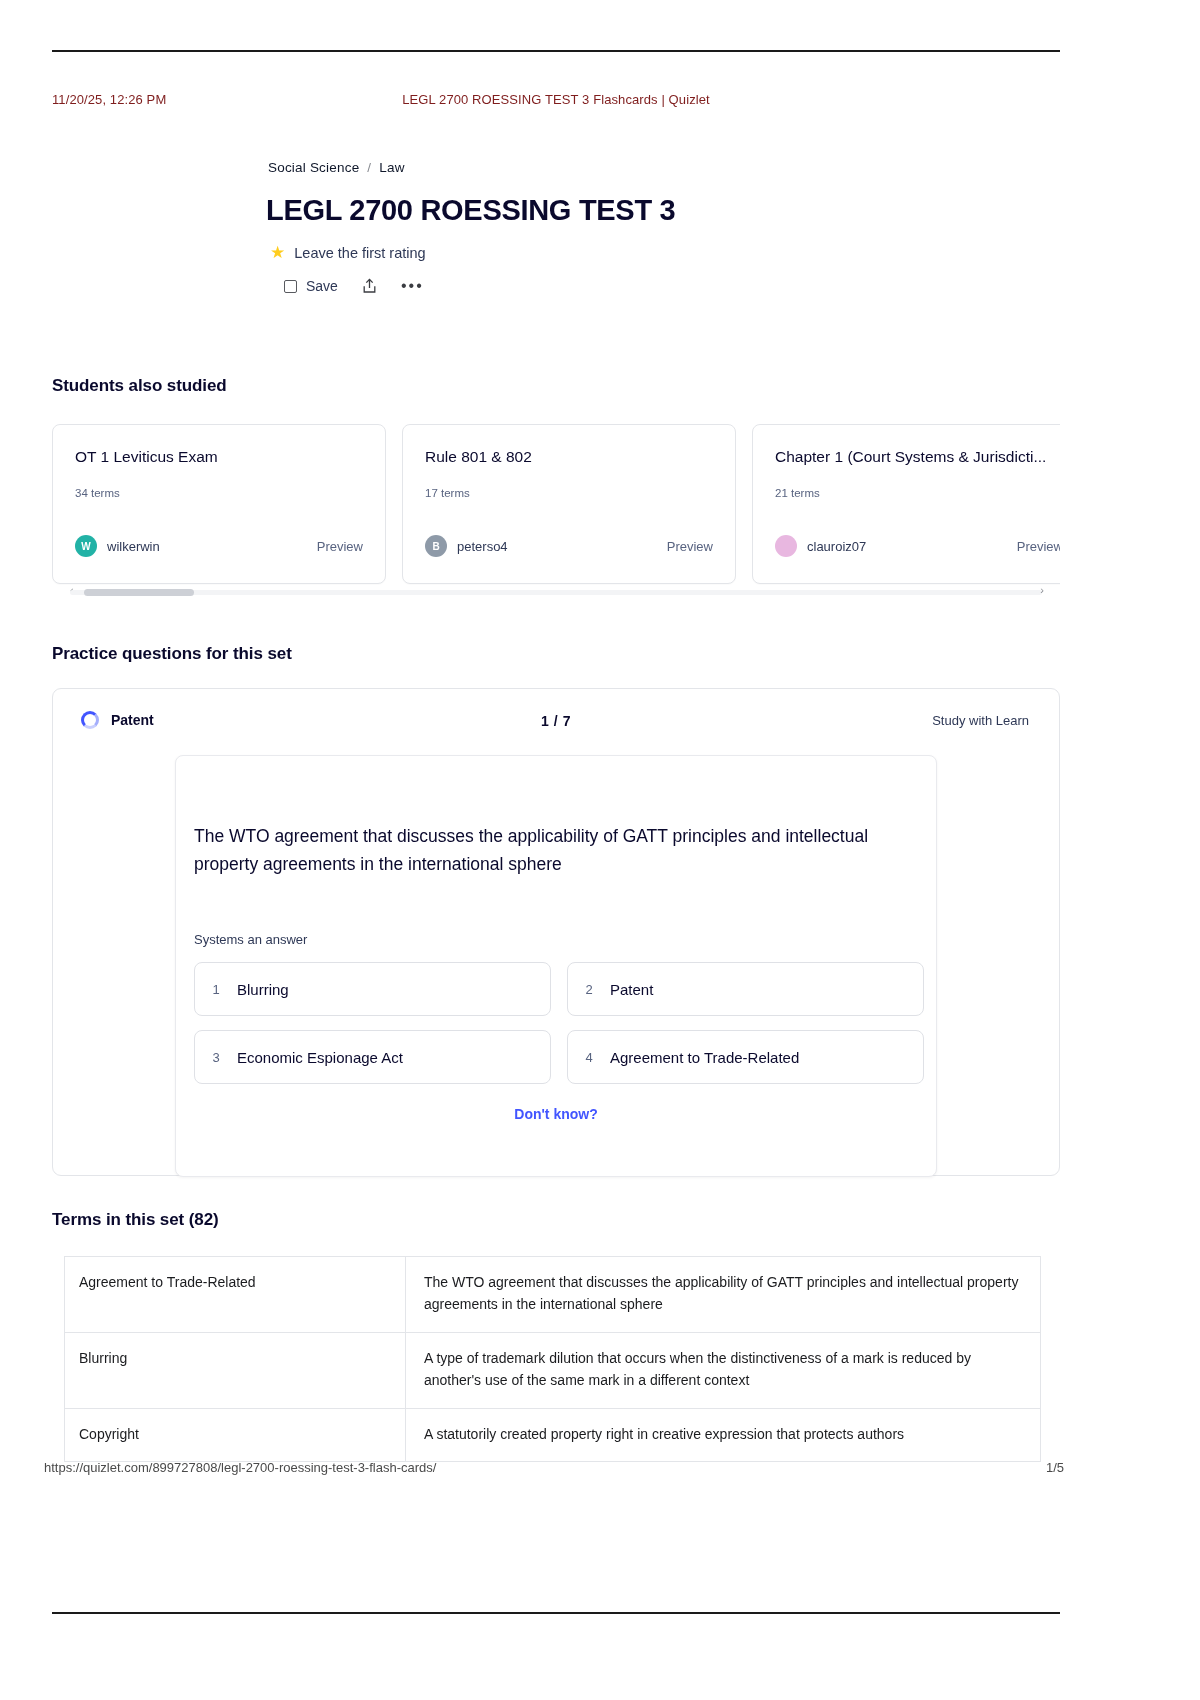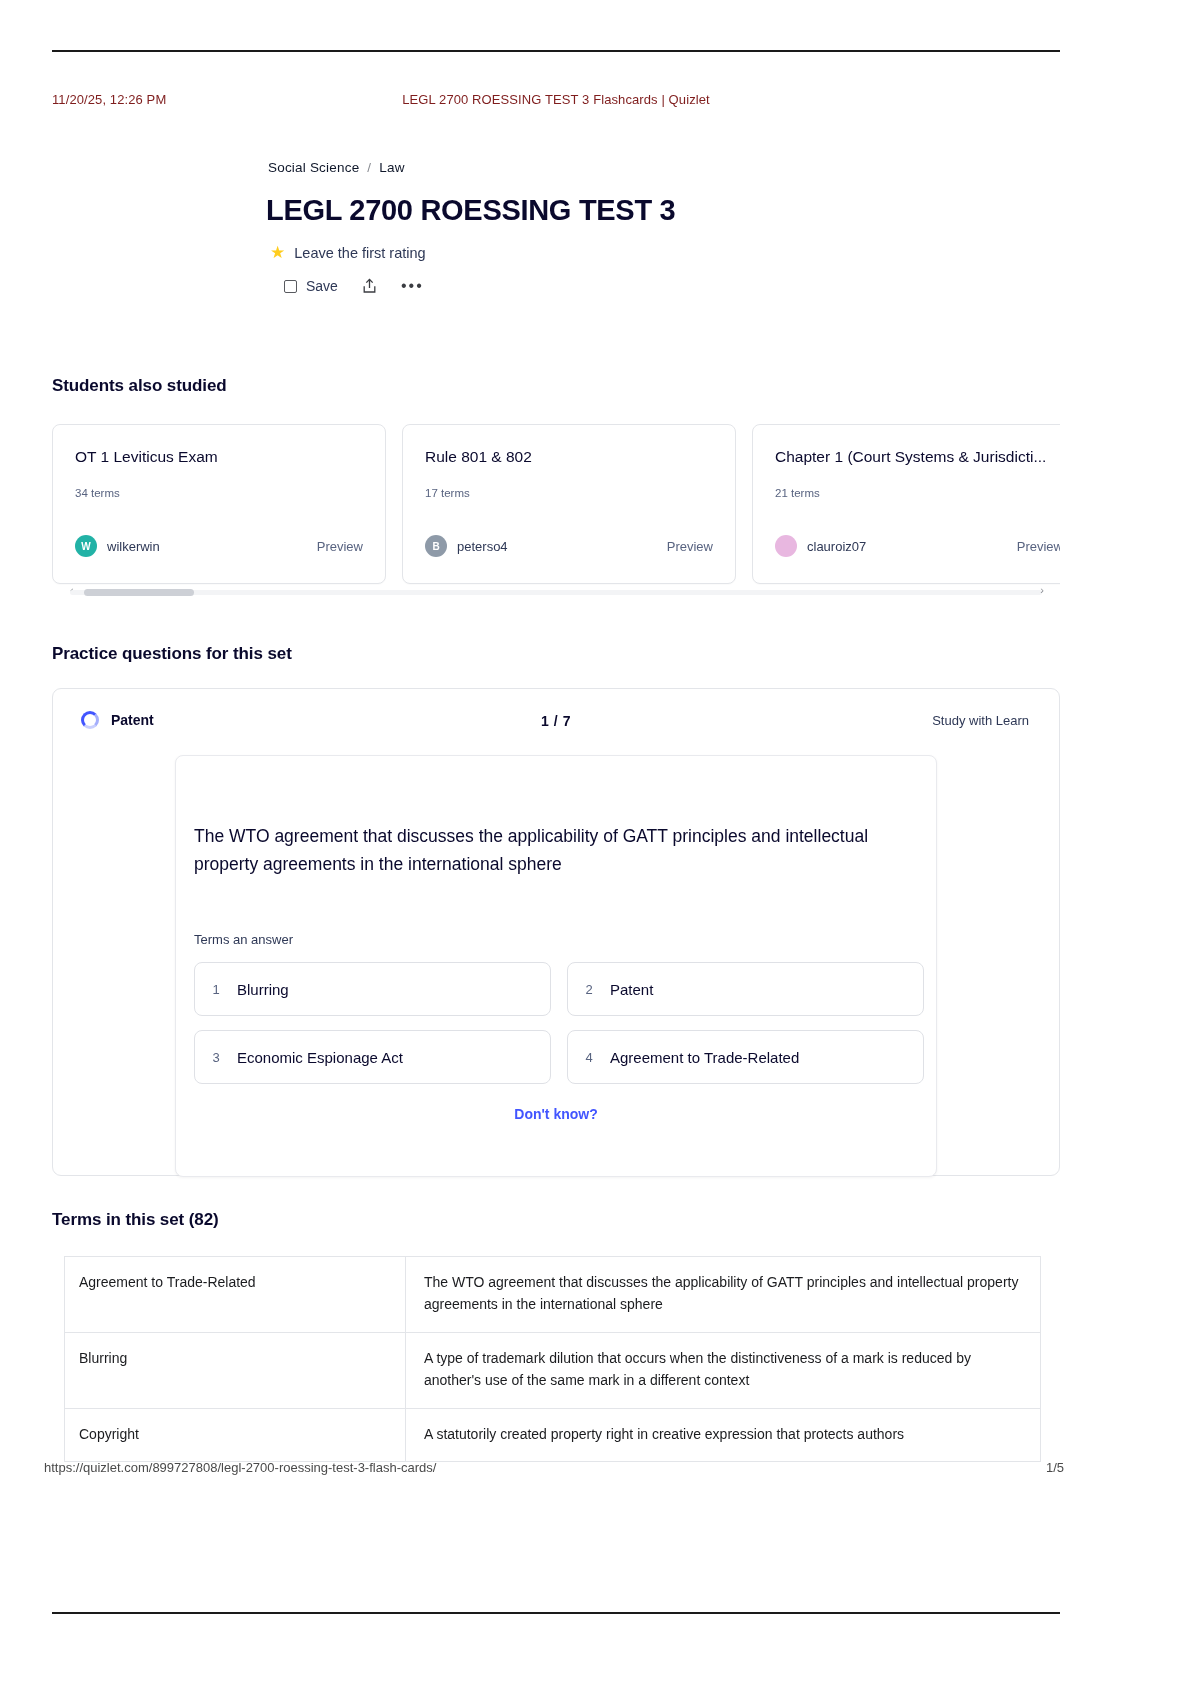--- a/index.html
+++ b/index.html
@@ -488,21 +488,21 @@
         <div class="pp-learn">
           <span class="learn-ring"></span>
           <span>Patent</span>
         </div>
         <div class="pp-count">1 / 7</div>
         <div class="pp-studylink">Study with Learn</div>
       </div>
 
       <div class="q-card">
         <div class="q-text">The WTO agreement that discusses the applicability of GATT principles and intellectual property agreements in the international sphere</div>
-        <div class="q-choose">Terms an answer</div>
+        <div class="q-choose">Systems an answer</div>
         <div class="q-options">
           <div class="q-opt">
             <span class="num">1</span>
             <span class="lbl">Blurring</span>
           </div>
           <div class="q-opt">
             <span class="num">2</span>
             <span class="lbl">Patent</span>
           </div>
           <div class="q-opt">

